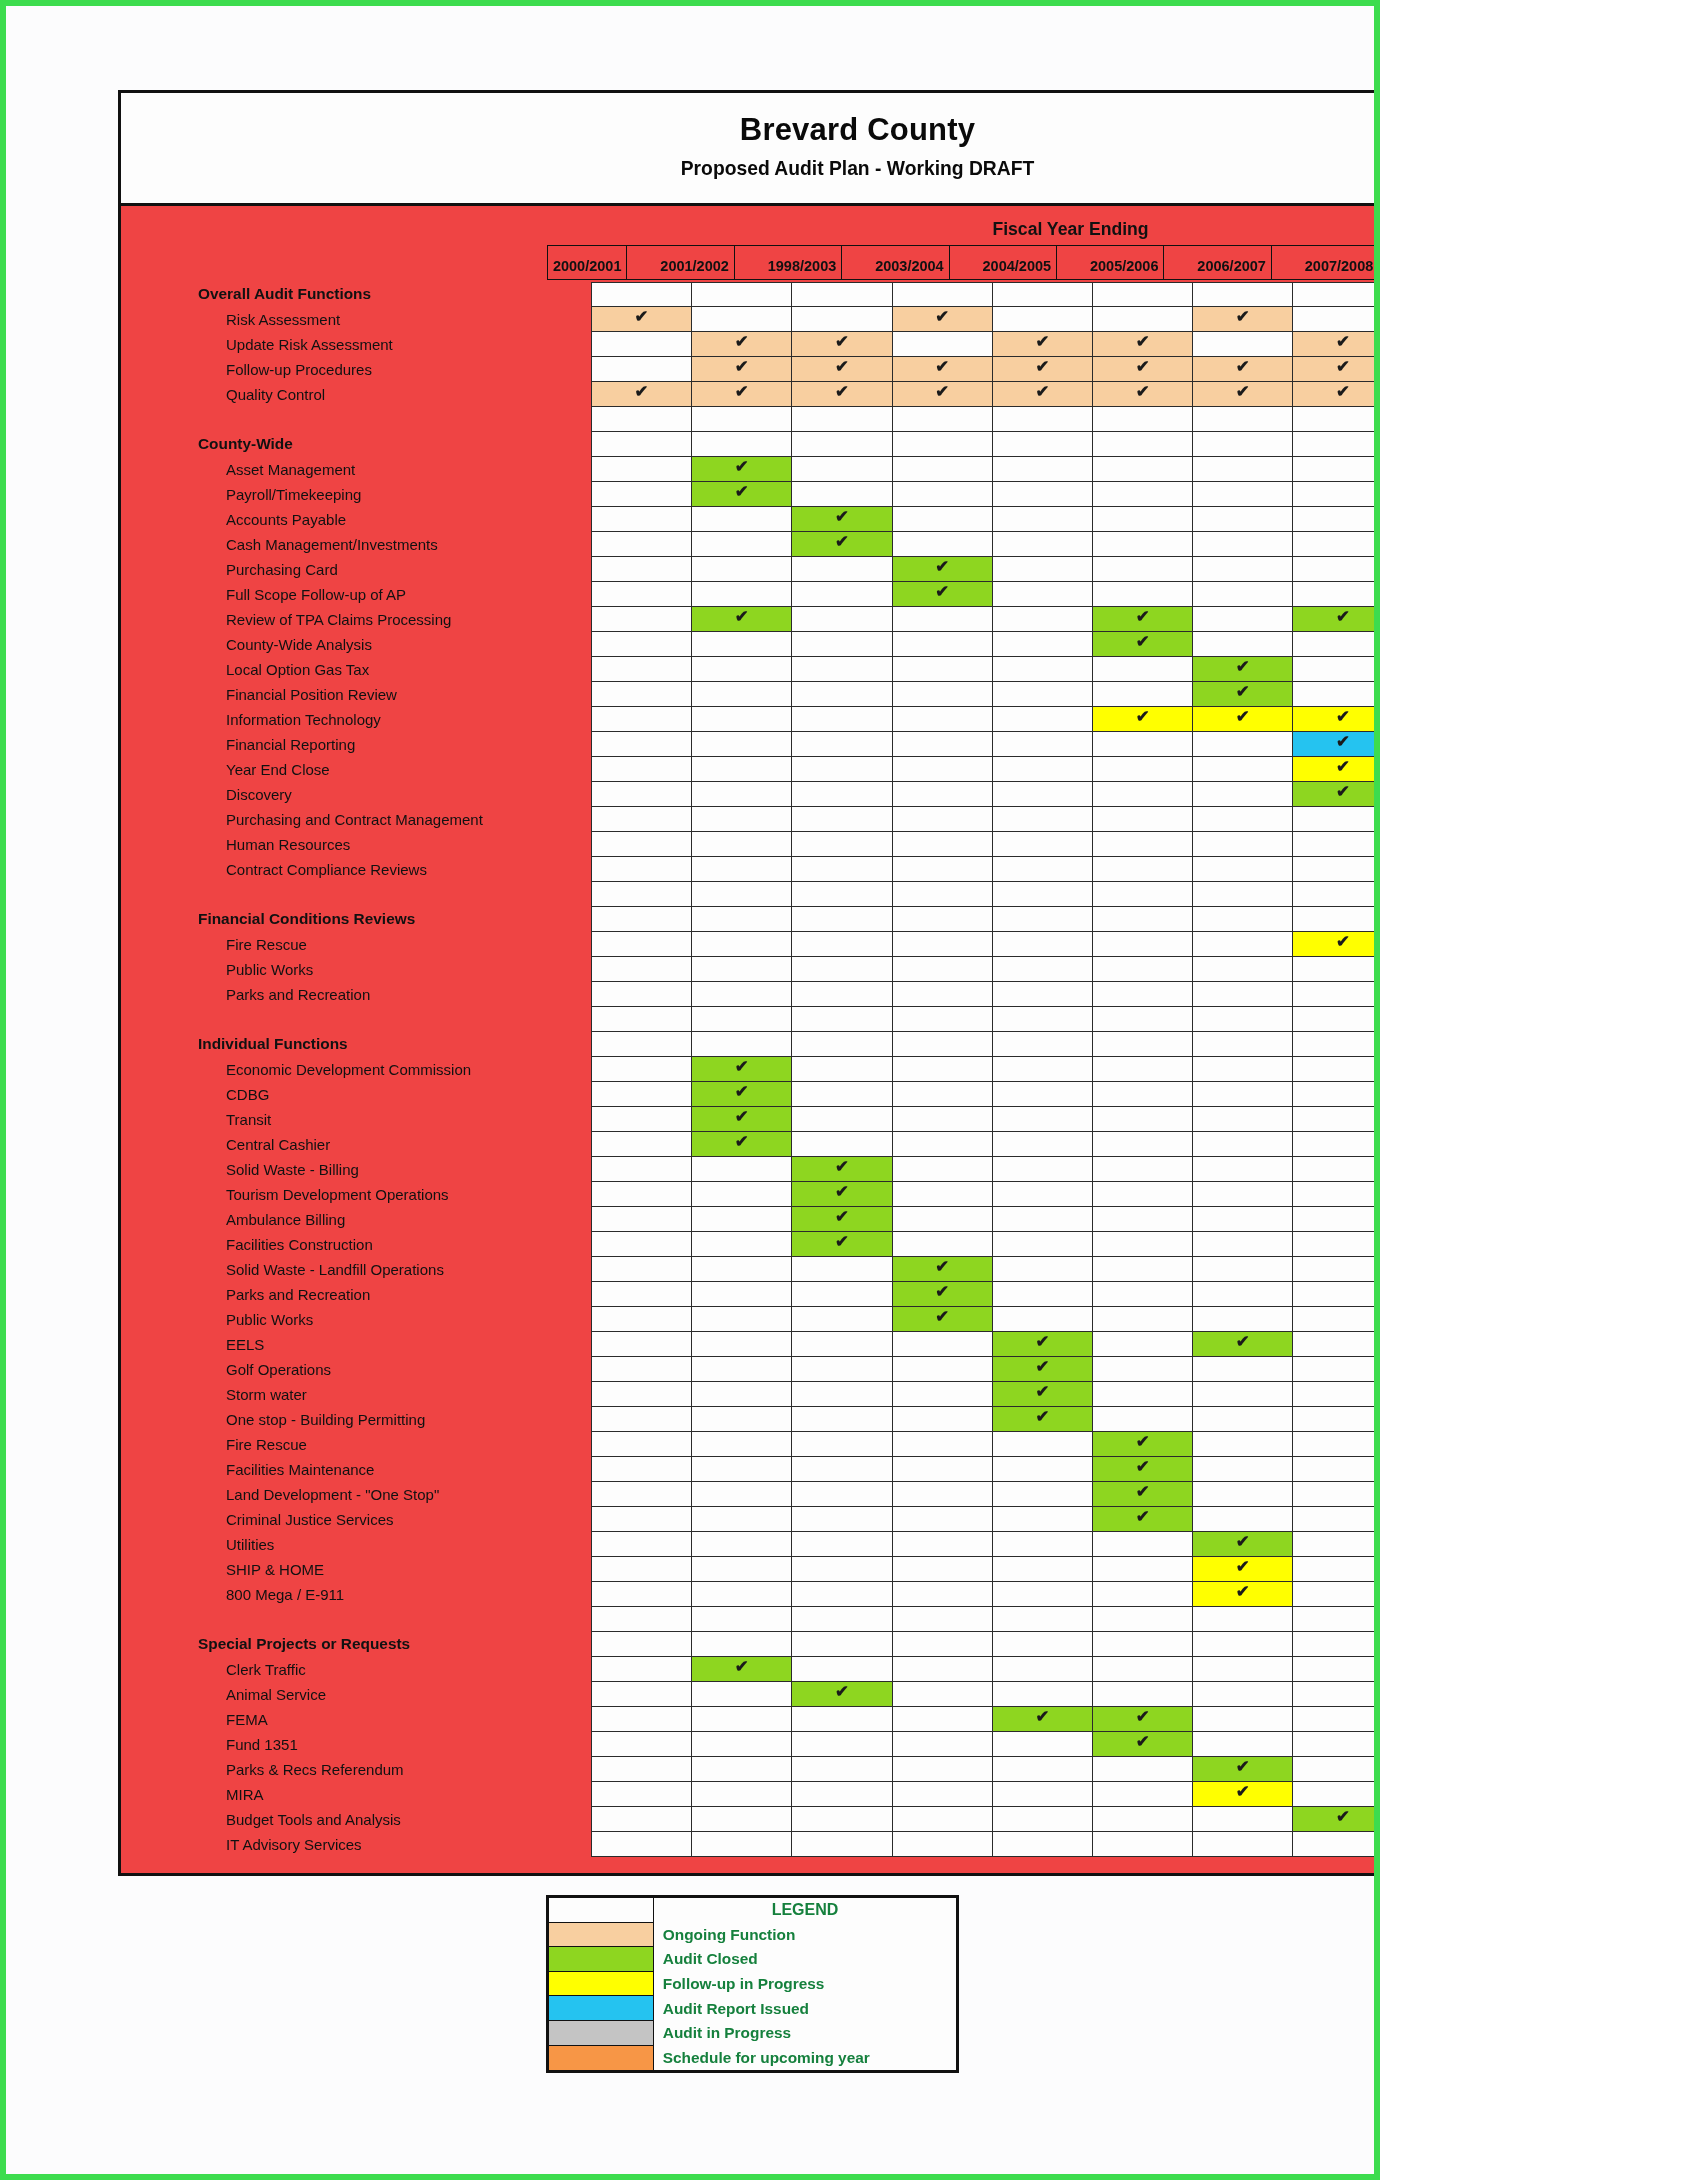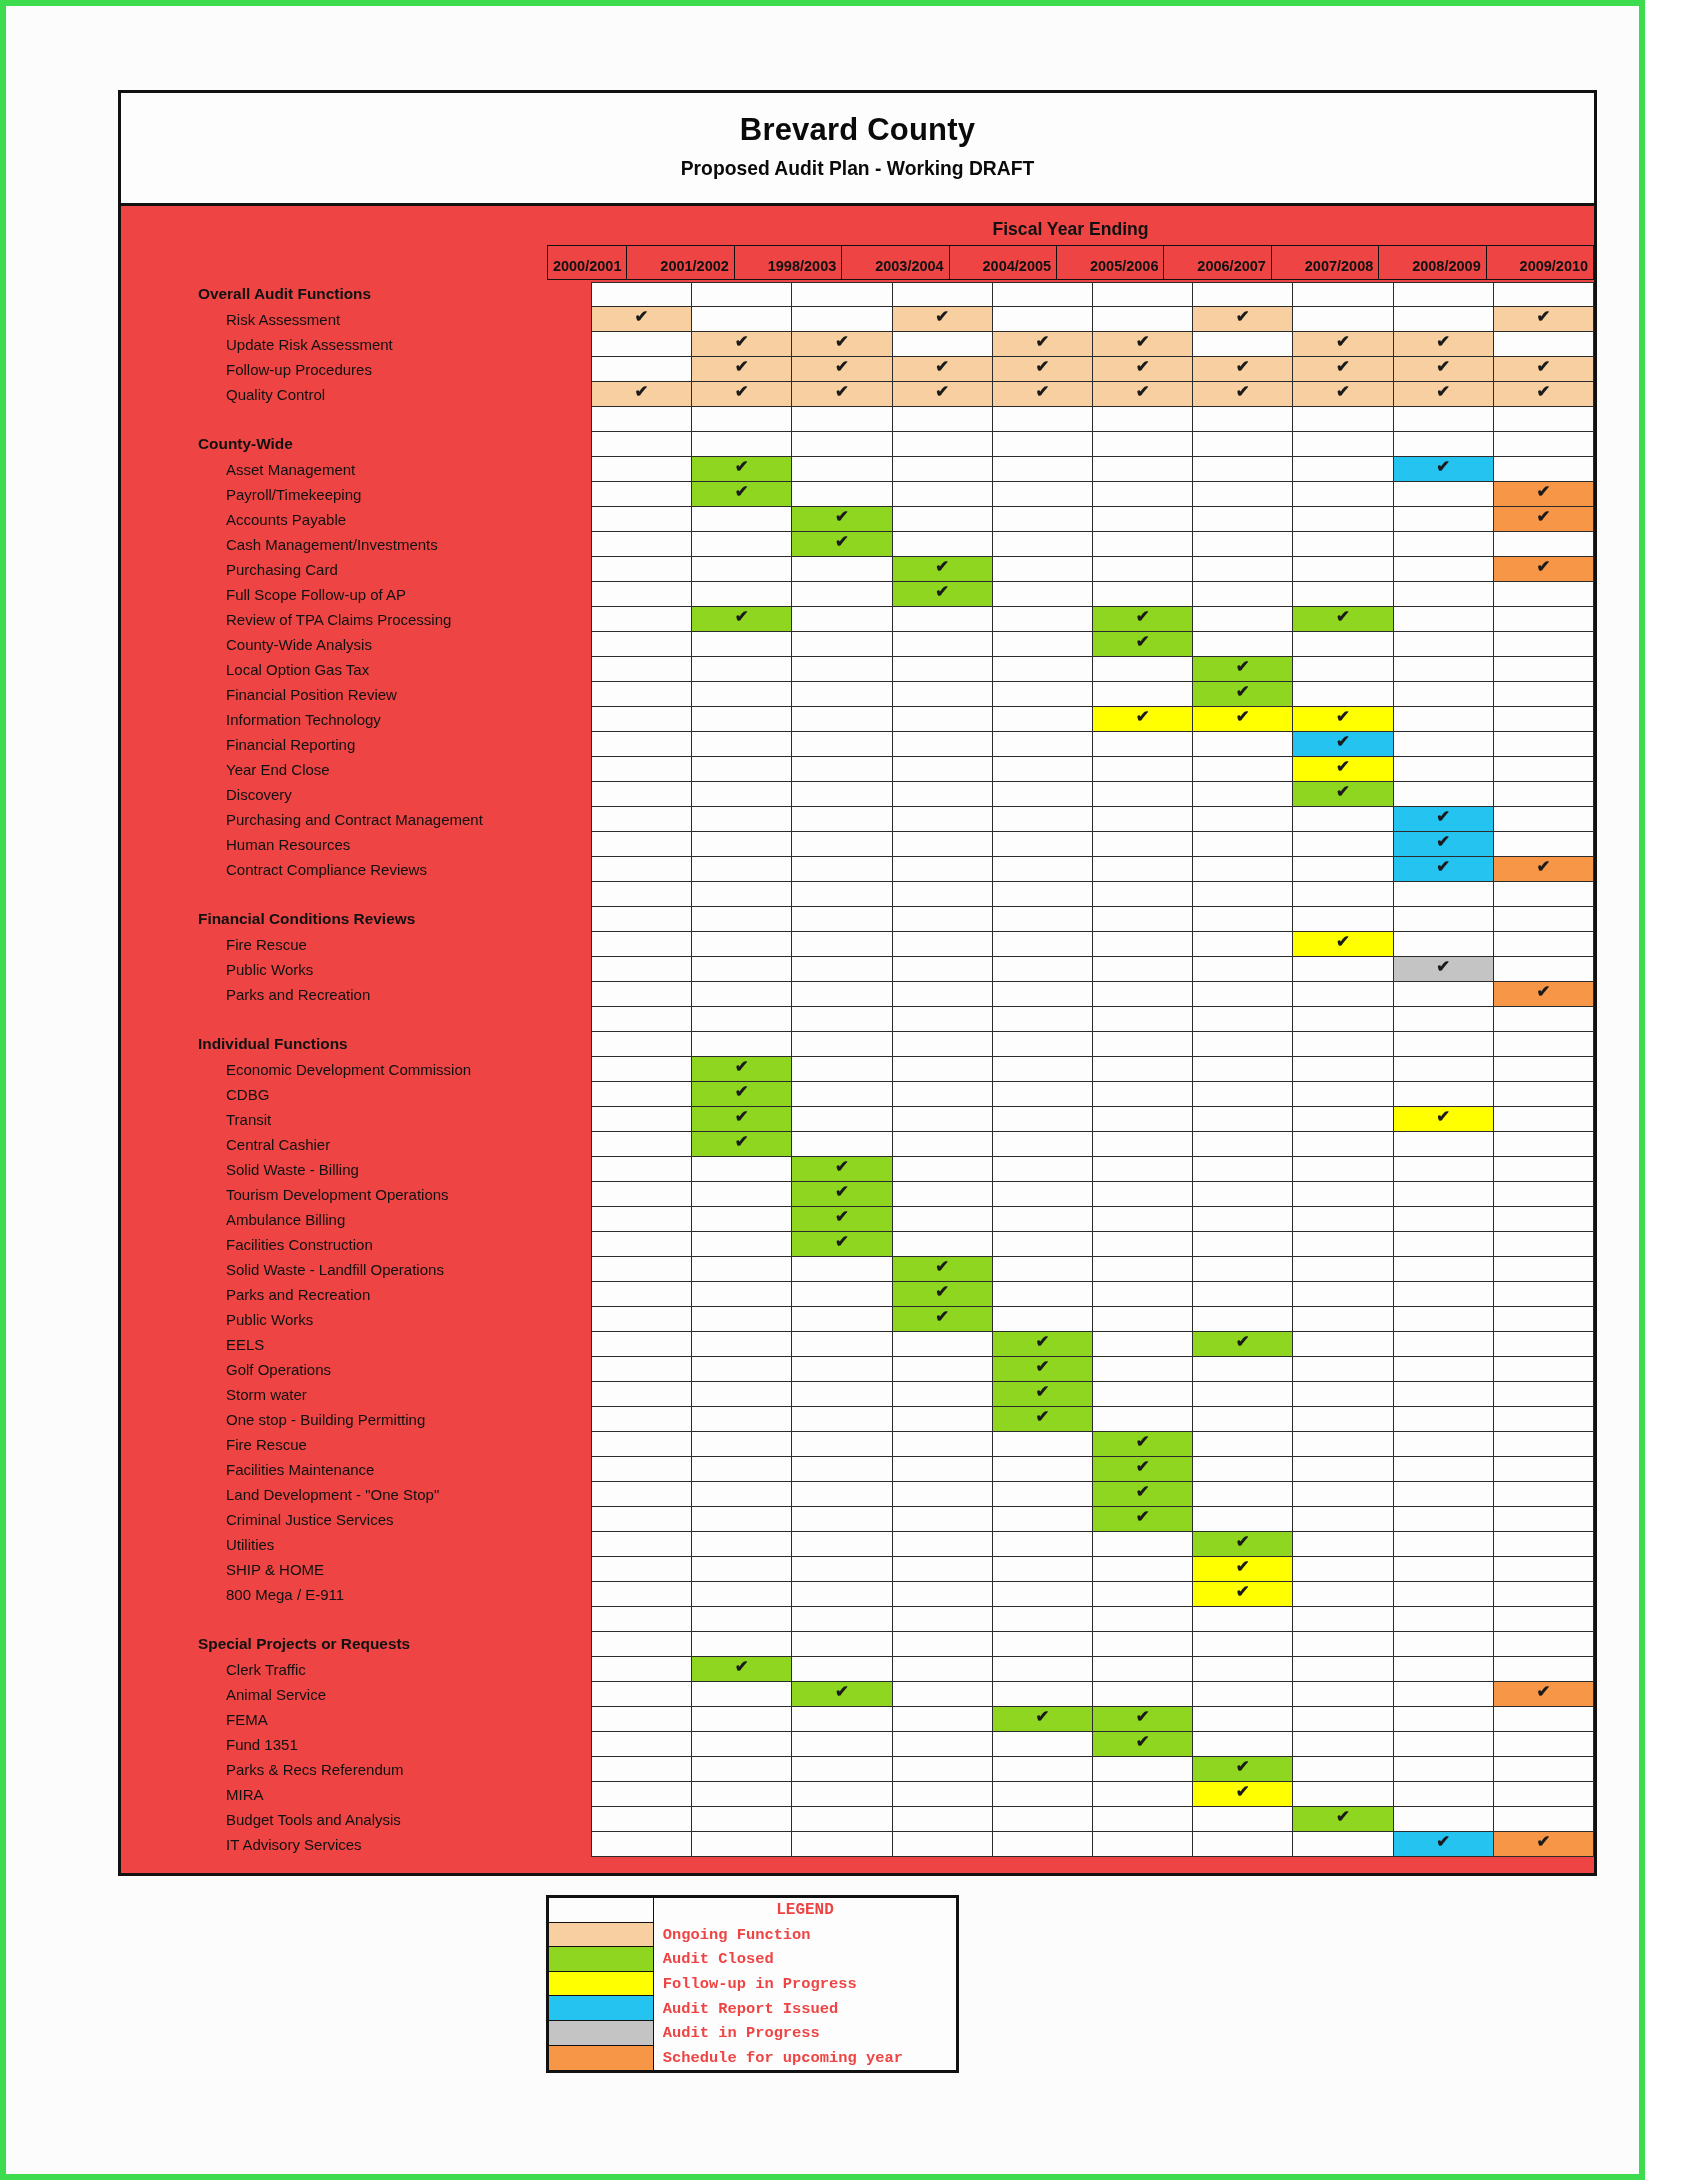--- a/index.html
+++ b/index.html
@@ -5,21 +5,21 @@
 <style>
   * { box-sizing: border-box; }
   html, body {
     margin: 0; padding: 0;
     width: 1685px; height: 2180px;
     background: #ffffff;
     font-family: "Liberation Sans", sans-serif;
   }
   #page {
     position: relative;
-    width: 1645px; height: 2180px;
+    width: 1380px; height: 2180px;
     background: #fcfcfd;
     border: 6.1px solid #3ddc4e;
     overflow: hidden;
   }
   #sheet {
     position: absolute;
     left: 112px; top: 84px;
     width: 1479px;
   }
 
@@ -159,24 +159,23 @@
     border-bottom: 1.8px solid #111;
   }
   .legend-row:first-child .legend-swatch { border-right: 1.8px solid #111; background: #fdfdfd; }
   .legend-row:last-child .legend-swatch { border-bottom: none; }
   .legend-label {
     flex: 1 1 auto;
     display: flex;
     align-items: center;
     font-size: 15.4px;
     font-weight: bold;
-    color: #ef4444;
+    color: #15803d;
     padding-left: 8.8px;
     white-space: nowrap;
-    font-family: Liberation Mono, monospace;
   }
   .legend-row.head .legend-label {
     justify-content: center;
     padding-left: 0;
     font-size: 16px;
   }
   .sw-peach  { background: #f8cfa0; }
   .sw-green  { background: #8ed620; }
   .sw-yellow { background: #ffff00; }
   .sw-cyan   { background: #25c3f0; }

